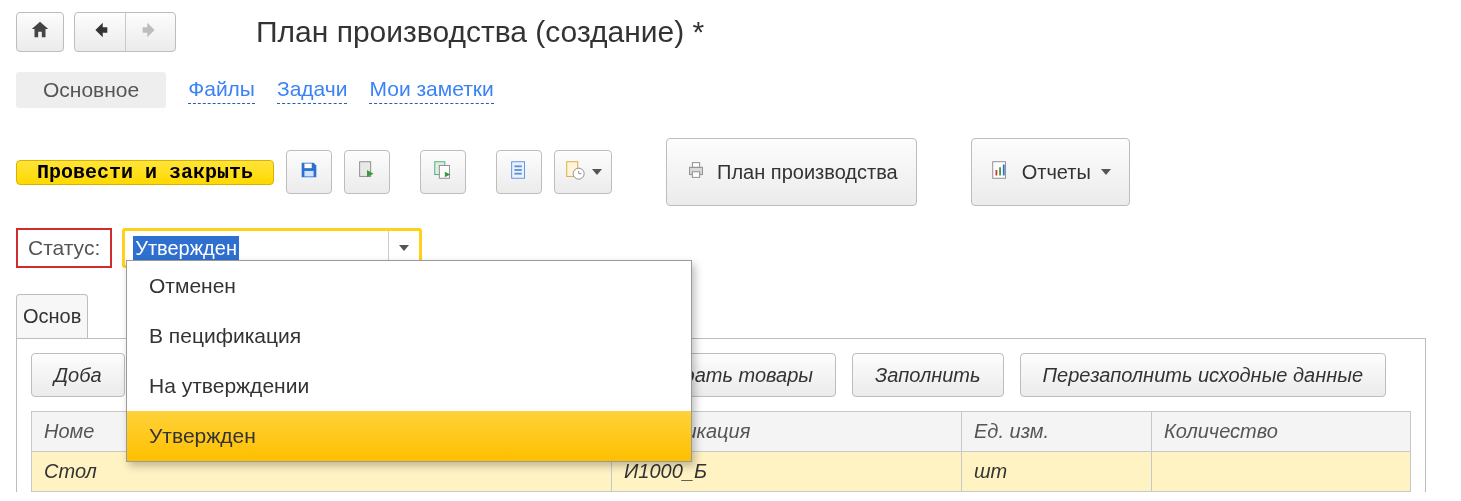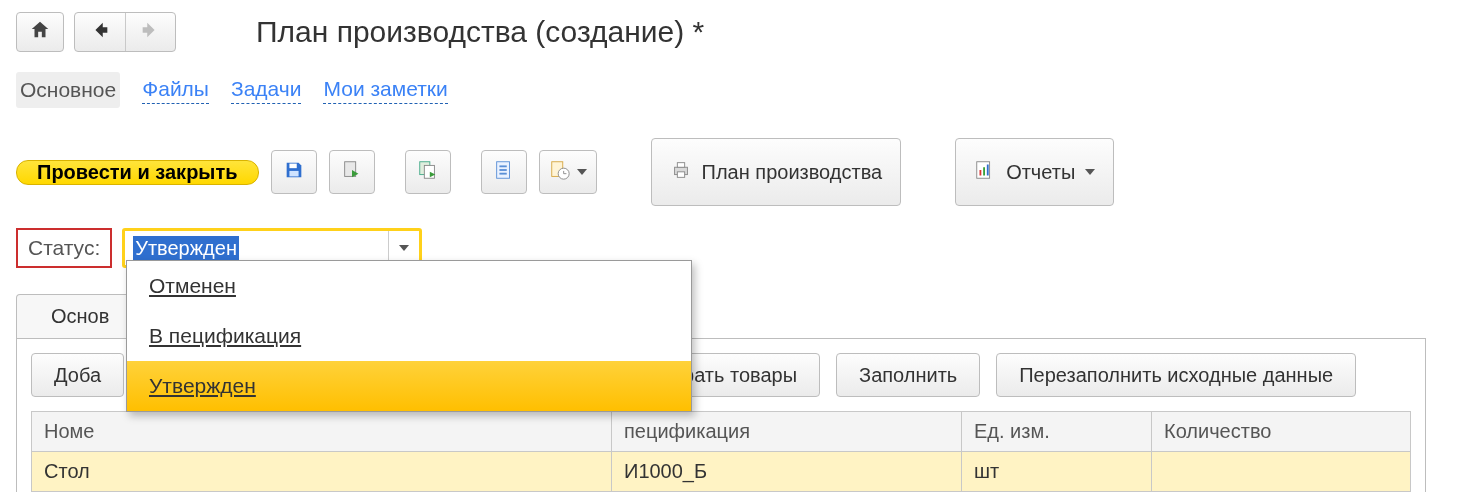--- a/index.html
+++ b/index.html
@@ -30,44 +30,45 @@
   }
   .icon-btn.double { width: 100px; display: flex; padding:0; }
   .icon-btn.double .half { flex:1; display:flex; align-items:center; justify-content:center; height:100%; }
   .icon-btn.double .half:first-child { border-right:1px solid #c9c9c9; }
   .page-title { font-size: 30px; color:#333; margin-left: 70px; }
 
   
   .row2 { display:flex; align-items:center; gap: 22px; margin-top: 20px; }
   .section-tab {
     font-size: 21px;
-    padding: 6px 4px;
+    padding: 6px 27px;
     cursor:pointer;
   }
   .section-tab.active {
     background:#eeeeee;
     color:#555;
     border-radius:3px;
   }
   .section-tab.link {
     color:#3b82f6;
     border-bottom: 1px dashed #2061b3;
     padding:0 0 2px 0;
   }
 
   
   .row3 { display:flex; align-items:center; gap: 12px; margin-top: 30px; }
   .btn-yellow {
     background: linear-gradient(#ffe43a,#ffd800);
     border:1px solid #d9b300;
-    border-radius:12px;
+    border-radius:4px;
     font-weight:bold;
     font-size:20px;
     padding: 0 20px;
     cursor:pointer;
+    font-family:Liberation Mono, monospace;
   }
   .tb-icon {
     width:44px; height:42px;
     border:1px solid #bdbdbd;
     background: linear-gradient(#fdfdfd, #ebebeb);
     border-radius:4px;
     display:flex; align-items:center; justify-content:center;
     cursor:pointer;
   }
   .tb-gap { width: 6px; }
@@ -130,45 +131,45 @@
     width: 564px;
     background:#fff;
     border:1px solid #9a9a9a;
     box-shadow: 3px 4px 8px rgba(0,0,0,.25);
     z-index:50;
   }
   .dropdown .opt {
     padding: 13px 22px;
     font-size:21px;
     cursor:pointer;
-    text-decoration:underline;
   }
   .dropdown .opt.sel {
     background: linear-gradient(#ffd23a,#ffbf00);
   }
 
   
   .row5 { margin-top: 26px; }
   .inner-tab {
     display:inline-block;
     border:1px solid #bdbdbd;
     border-bottom:none;
     background:#f7f7f7;
-    padding:10px 34px;
+    padding:10px 6px;
     font-size:20px;
     border-radius:4px 4px 0 0;
   }
 
   
   .content-box {
     border:1px solid #bdbdbd;
     border-top:1px solid #bdbdbd;
     padding: 14px 14px 0 14px;
     width: 1410px;
     box-sizing:border-box;
+    font-style:italic;
   }
   .content-actions { display:flex; gap: 16px; align-items:center; }
   .cbtn {
     height:42px;
     border:1px solid #bdbdbd;
     background: linear-gradient(#fdfdfd, #ebebeb);
     border-radius:4px;
     padding: 0 22px;
     display:flex; align-items:center;
     font-size:20px;
@@ -360,16 +361,17 @@
         <td>шт</td>
         <td></td>
       </tr>
     </tbody>
       </table>
   </div>
 
   <div class="dropdown">
     <div class="opt">Отменен</div>
     <div class="opt">В пецификация</div>
+    <div class="opt">На утверждении</div>
     <div class="opt sel">Утвержден</div>
   </div>
 
 </div>
 
 </body></html>

